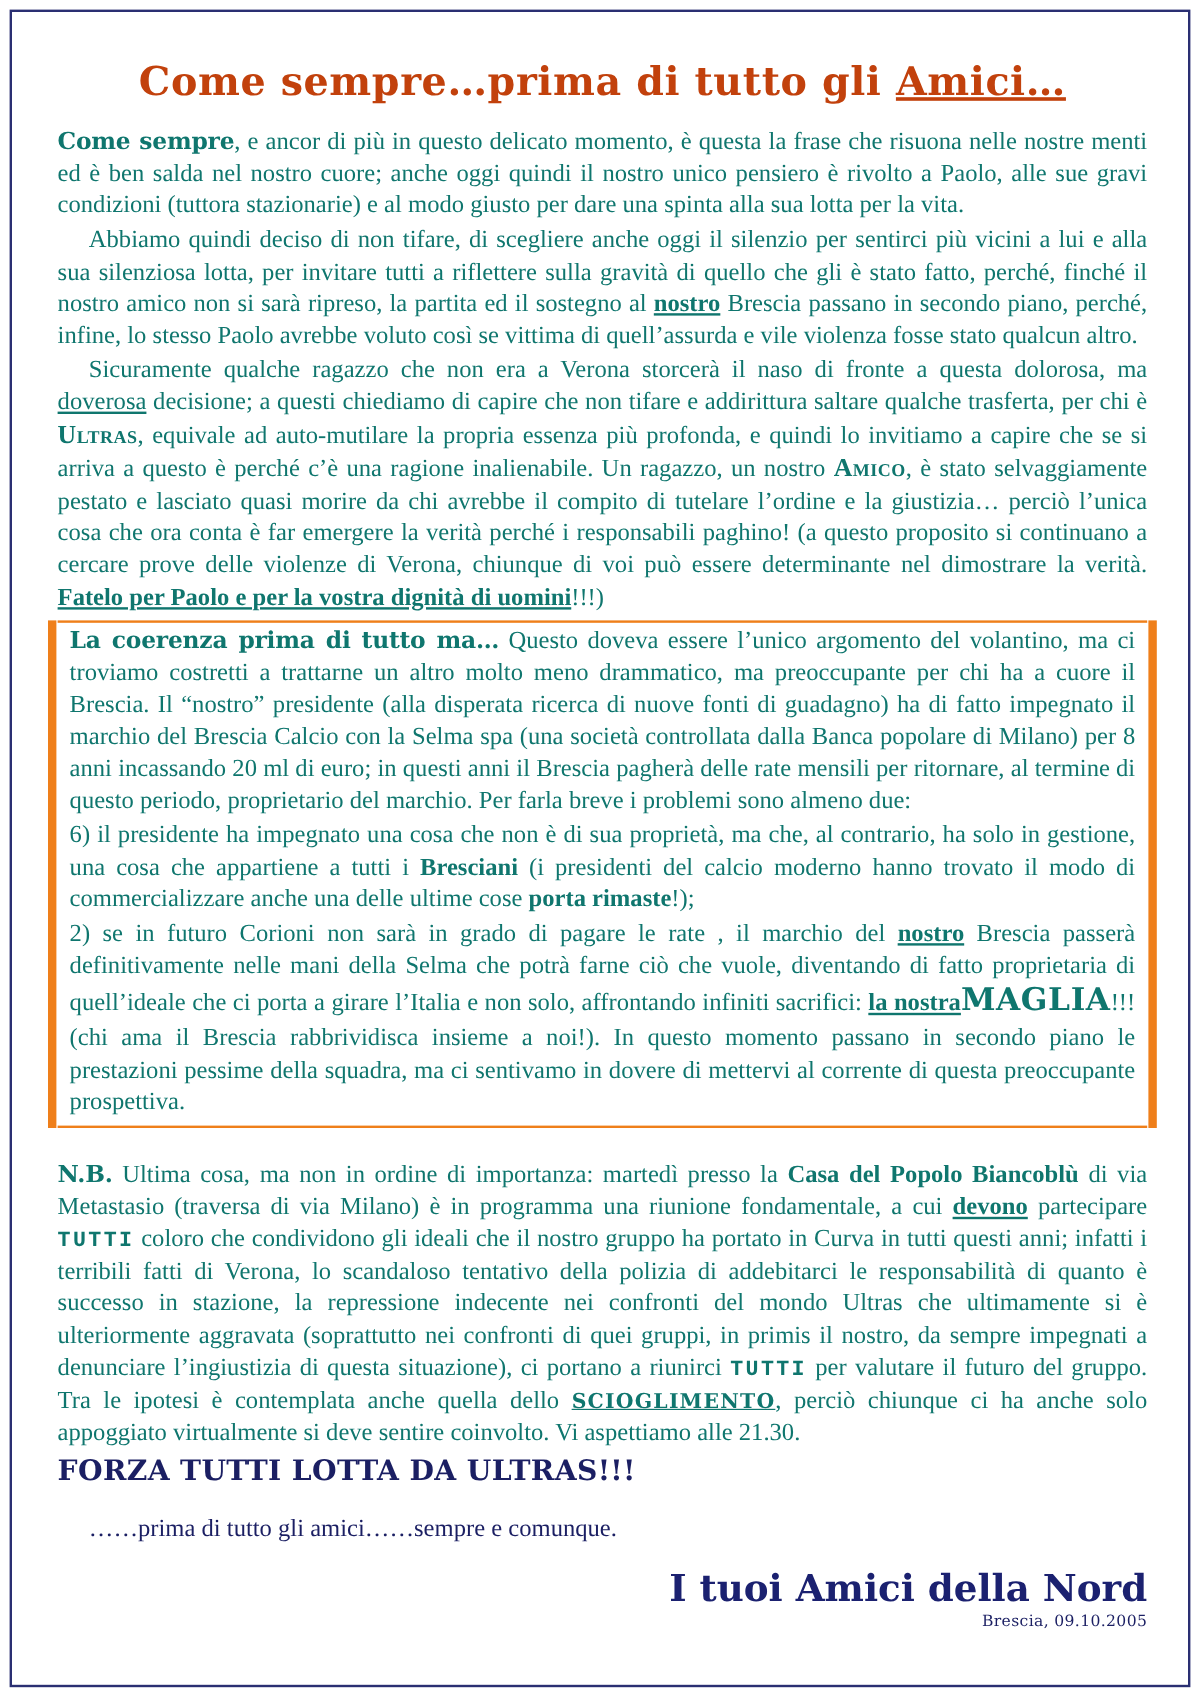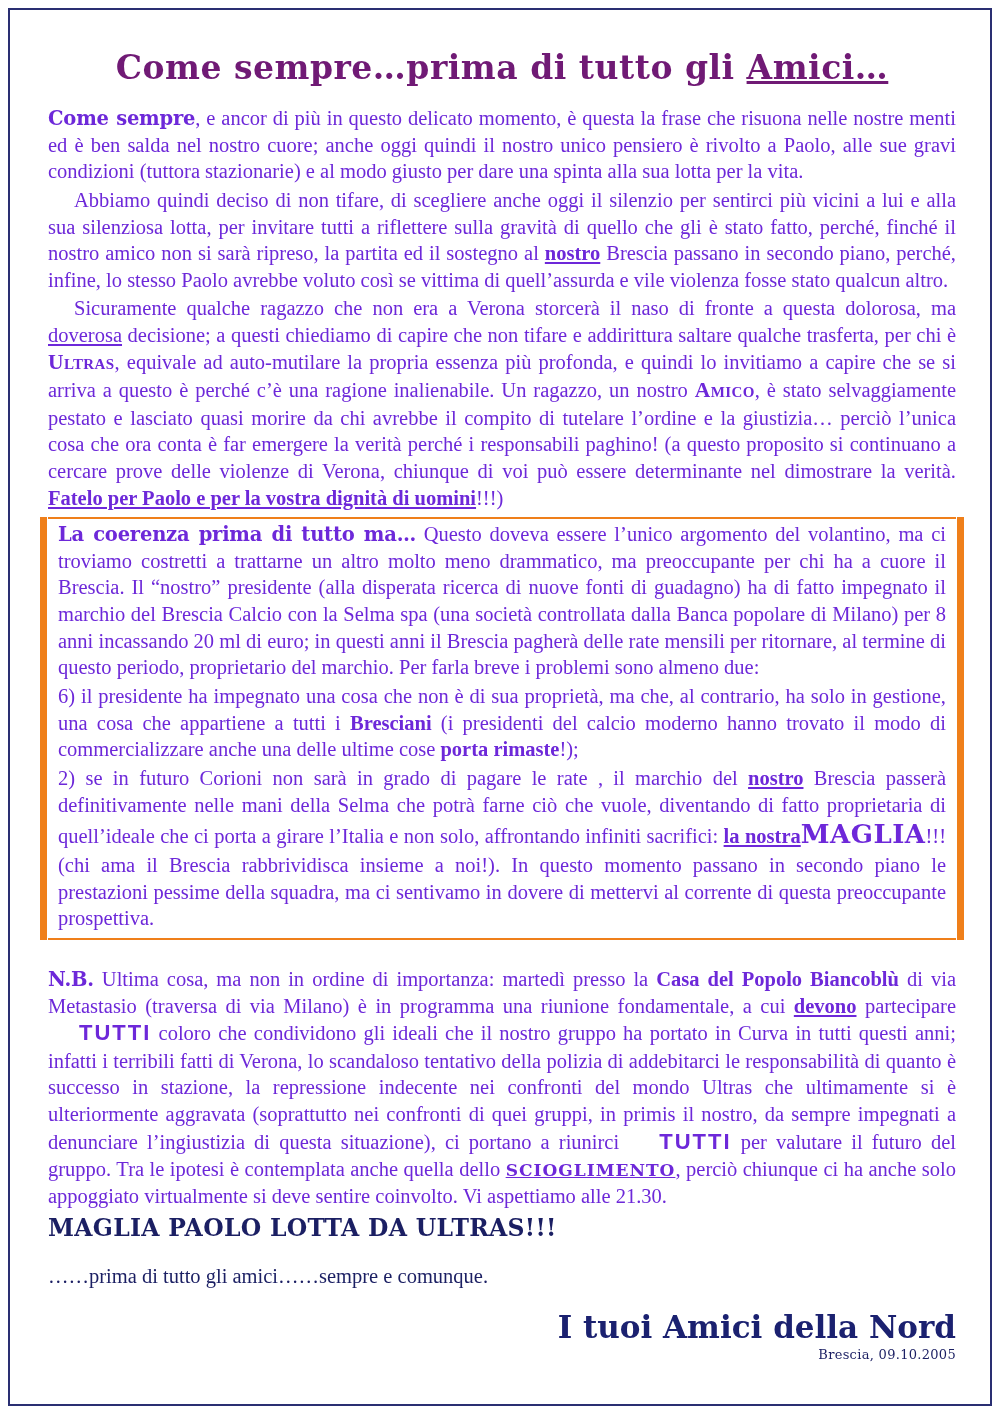--- a/index.html
+++ b/index.html
@@ -38,34 +38,34 @@
     width: 908px;
   }
 
   
   .title {
     text-align: center;
     font-family: "DejaVu Serif", serif;
     font-weight: bold;
     font-size: 33px;
     letter-spacing: 0.5px;
-    color: #701a75;
+    color: #c2410c;
     margin: 14px 0 18px 0;
     white-space: nowrap;
   }
   .title .u { text-decoration: underline; }
 
   
   .para {
     font-size: 20.5px;
     line-height: 1.30;
     text-align: justify;
     text-indent: 0;
     margin: 0 0 2px 0;
-    color: #6d28d9;
+    color: #0f766e;
   }
   .para.indent { text-indent: 26px; }
   .b { font-weight: bold; }
   .u { text-decoration: underline; }
   .bu { font-weight: bold; text-decoration: underline; }
   .sc {
     font-weight: bold;
     font-variant: small-caps;
     font-size: 21.5px;
     letter-spacing: 0.4px;
@@ -99,43 +99,43 @@
 
   .gap { height: 26px; }
 
   .mag {
     font-family: "DejaVu Serif", serif;
     font-weight: bold;
     font-size: 26px;
     letter-spacing: 0.5px;
   }
   .tutti {
-    font-family: Liberation Sans, sans-serif;
+    font-family: Liberation Mono, monospace;
     font-weight: bold;
-    font-size: 22px;
+    font-size: 18px;
     letter-spacing: 2px;
-    margin-left: 31px;
   }
   .scioglimento {
     font-family: "DejaVu Serif", serif;
     font-weight: bold;
     font-size: 17px;
     text-decoration: underline;
     letter-spacing: 1px;
   }
   .forza {
     font-family: "DejaVu Serif", serif;
     font-weight: bold;
     font-size: 23.5px;
     letter-spacing: 0.3px;
     margin-top: 4px;
   }
   .closing {
     font-size: 20.5px;
     margin-top: 2px;
+    margin-left: 26px;
   }
 
   .signature {
     text-align: right;
     font-family: "DejaVu Serif", serif;
     font-weight: bold;
     font-size: 31px;
     color: #1b2170;
     margin-top: 14px;
     white-space: nowrap;
@@ -170,21 +170,21 @@
 
       <p class="para"><span>6) il presidente ha impegnato una cosa che non è di sua proprietà, ma che, al contrario, ha solo in gestione, una cosa che appartiene a tutti i </span><span class="b">Bresciani</span><span> (i presidenti del calcio moderno hanno trovato il modo di commercializzare anche una delle ultime cose </span><span class="b">porta rimaste</span><span>!);</span></p>
 
       <p class="para"><span>2) se in futuro Corioni non sarà in grado di pagare le rate , il marchio del </span><span class="bu">nostro</span><span> Brescia passerà definitivamente nelle mani della Selma che potrà farne ciò che vuole, diventando di fatto proprietaria di quell’ideale che ci porta a girare l’Italia e non solo, affrontando infiniti sacrifici: </span><span class="bu">la nostra</span><span class="mag">MAGLIA</span><span>!!! (chi ama il Brescia rabbrividisca insieme a noi!). In questo momento passano in secondo piano le prestazioni pessime della squadra, ma ci sentivamo in dovere di mettervi al corrente di questa preoccupante prospettiva.</span></p>
     </div>
 
     <div class="gap"></div>
 
     <p class="para"><span class="lead sc">N.B.</span><span> Ultima cosa, ma non in ordine di importanza: martedì presso la </span><span class="b">Casa del Popolo Biancoblù</span><span> di via Metastasio (traversa di via Milano) è in programma una riunione fondamentale, a cui </span><span class="bu">devono</span><span> partecipare </span><span class="tutti">TUTTI</span><span> coloro che condividono gli ideali che il nostro gruppo ha portato in Curva in tutti questi anni; infatti i terribili fatti di Verona, lo scandaloso tentativo della polizia di addebitarci le responsabilità di quanto è successo in stazione, la repressione indecente nei confronti del mondo Ultras che ultimamente si è ulteriormente aggravata (soprattutto nei confronti di quei gruppi, in primis il nostro, da sempre impegnati a denunciare l’ingiustizia di questa situazione), ci portano a riunirci </span><span class="tutti">TUTTI</span><span> per valutare il futuro del gruppo. Tra le ipotesi è contemplata anche quella dello </span><span class="scioglimento">SCIOGLIMENTO</span><span>, perciò chiunque ci ha anche solo appoggiato virtualmente si deve sentire coinvolto. Vi aspettiamo alle 21.30.</span></p>
 
-    <p class="forza">MAGLIA PAOLO LOTTA DA ULTRAS!!!</p>
+    <p class="forza">FORZA TUTTI LOTTA DA ULTRAS!!!</p>
 
     <p class="closing">……prima di tutto gli amici……sempre e comunque.</p>
 
     <div class="signature">I tuoi Amici della Nord</div>
     <div class="datestamp">Brescia, 09.10.2005</div>
 
   </div>
 </div>
 
 </body></html>

